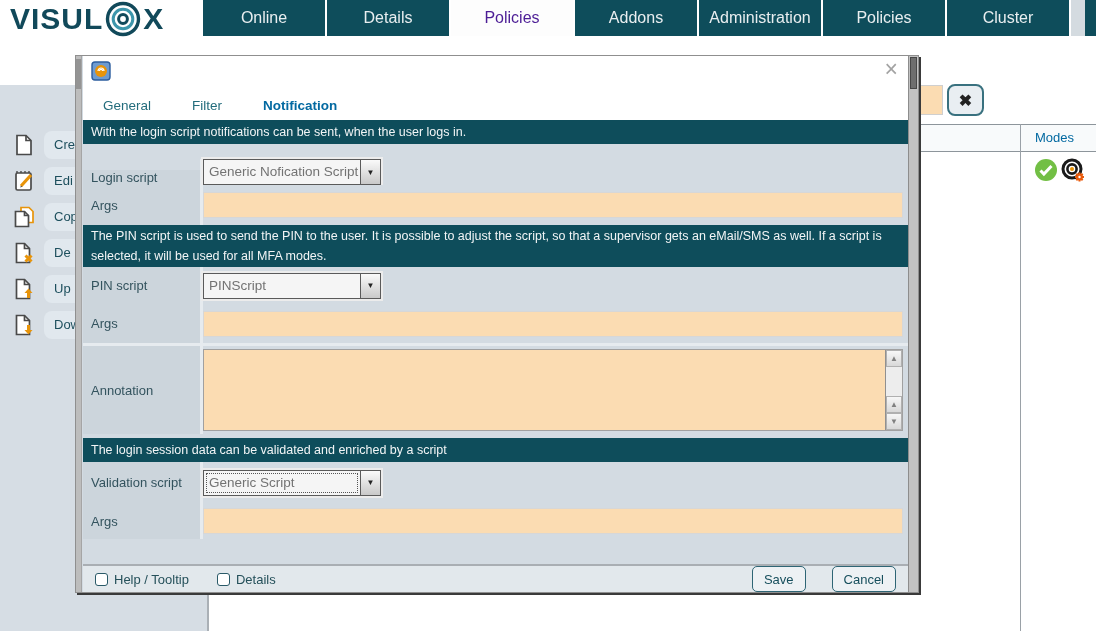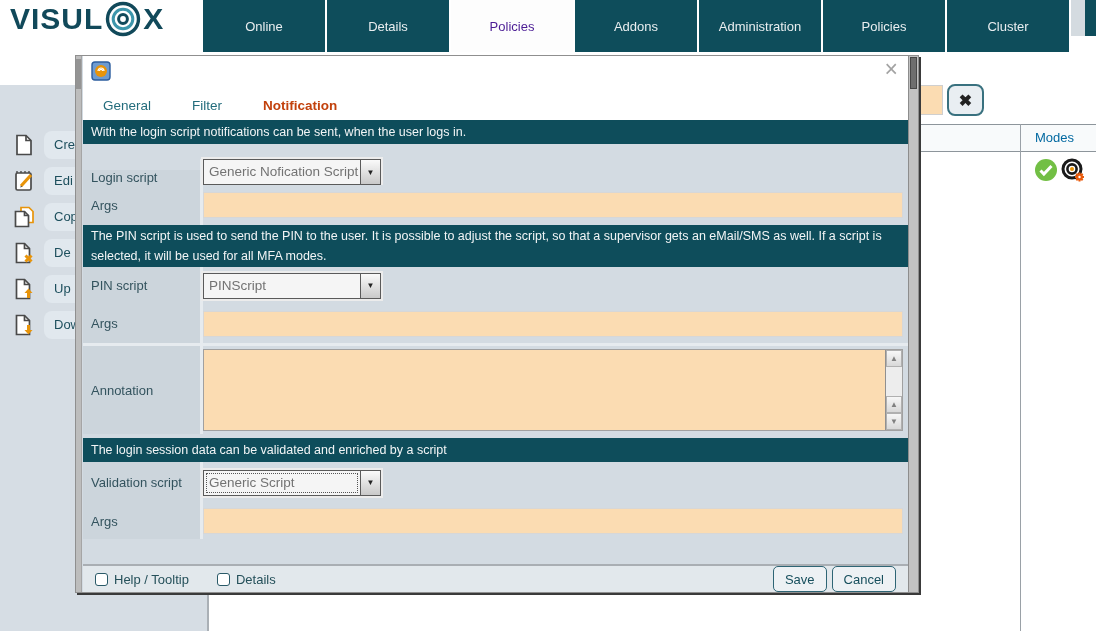--- a/index.html
+++ b/index.html
@@ -4,21 +4,21 @@
 <style>
   * { margin:0; padding:0; box-sizing:border-box; }
   html,body { width:1096px; height:631px; background:#fff; font-family:"Liberation Sans", sans-serif; }
   .screen { position:relative; width:1096px; height:631px; overflow:hidden; background:#fff; }
 
   
   .navbar { position:absolute; left:0; top:0; width:1096px; height:36px; background:#fff; }
   .logo { position:absolute; left:10px; top:1px; height:36px; display:flex; align-items:center; color:#11495a; font-weight:bold; font-size:30px; letter-spacing:1px; }
   .logo svg { margin:0 1px; }
   .nav-tabs { position:absolute; left:203px; top:0; height:36px; display:flex; }
-  .nav-tab { width:122px; height:52px; margin-right:2px; background:#0e4d5b; color:#e9eef0; font-size:13px; display:flex; align-items:center; justify-content:center; cursor:pointer; }
+  .nav-tab { width:122px; height:36px; margin-right:2px; background:#0e4d5b; color:#e9eef0; font-size:16px; display:flex; align-items:center; justify-content:center; cursor:pointer; }
   .nav-tab.active { background:#fdfdfd; color:#4c1d95; font-weight:normal; }
   .nav-filler { position:absolute; left:1071px; top:0; width:25px; height:36px; background:#d4dbe0; }
   .nav-edge { position:absolute; left:1085px; top:0; width:11px; height:36px; background:#0e4d5b; }
 
   
   .sidebar { position:absolute; left:0; top:85px; width:209px; height:546px; background:#d6dde4; border-right:2px solid #aab0b6; }
   .side-item { position:absolute; left:12px; height:28px; display:flex; align-items:center; cursor:pointer; }
   .side-icon { width:24px; height:24px; flex:0 0 24px; }
   .side-pill { margin-left:8px; width:150px; height:28px; background:#e1e8ee; border-radius:8px; color:#1d4f5d; font-size:13px; line-height:28px; padding-left:10px; overflow:hidden; white-space:nowrap; }
 
@@ -36,21 +36,21 @@
   .dlg-strip-left .thumb { position:absolute; top:3px; left:0; width:5px; height:30px; background:#949494; }
   .dlg-strip-right { position:absolute; right:0; top:0; bottom:0; width:10px; background:#c2c2c2; border-left:1px solid #8d8d8d; }
   .dlg-strip-right .thumb { position:absolute; top:1px; left:1px; width:7px; height:32px; background:#6e6e6e; border:1px solid #474747; }
   .dlg-main { position:absolute; left:7px; right:10px; top:0; bottom:0; display:flex; flex-direction:column; }
 
   .dlg-title { height:64px; background:#fff; position:relative; flex:0 0 64px; }
   .dlg-app-icon { position:absolute; left:8px; top:5px; }
   .dlg-close { position:absolute; right:10px; top:2px; font-size:23px; color:#a3a3a3; cursor:pointer; line-height:1; }
   .dlg-tabs { position:absolute; left:20px; bottom:7px; display:flex; gap:41px; }
   .dlg-tab { font-size:13.5px; color:#236c7c; cursor:pointer; }
-  .dlg-tab.active { color:#c2410c; font-weight:bold; }
+  .dlg-tab.active { color:#0369a1; font-weight:bold; }
 
   .dlg-body { flex:1 1 auto; overflow:hidden; }
   .sect { height:24px; background:#0e4d5b; color:#f2f5f6; font-size:12.5px; line-height:24px; padding:0 8px; }
   .sect.tall { height:42px; line-height:20px; padding-top:1px; }
   .sect.gap { margin-top:4px; }
   .drow { display:flex; }
   .lbl { width:117px; flex:0 0 117px; background:#ccd5dc; color:#33535e; font-size:13px; display:flex; align-items:center; padding-left:8px; }
   .fld { flex:1; background:#d3dbe2; border-left:3px solid #e6ebef; display:flex; align-items:center; padding-right:5px; }
   .r-login { height:41px;align-items:flex-end; } .r-args1 { height:40px; } .r-pin { height:37px; } .r-args2 { height:39px; }
   .r-anno { height:91px; border-top:3px solid #e6ebef; } .r-val { height:41px; } .r-args3 { height:36px; }
@@ -64,21 +64,21 @@
   .tarea { position:relative; width:100%; height:82px; background:#fbdcb2; border:1px solid #a0a0a0; }
   .ta-scroll { position:absolute; right:0; top:0; bottom:0; width:17px; background:#ededed; border-left:1px solid #909090; display:flex; flex-direction:column; }
   .ta-btn { height:17px; flex:0 0 17px; background:linear-gradient(#f7f7f7,#d8d8d8); border:1px solid #b0b0b0; font-size:8px; color:#808080; display:flex; align-items:center; justify-content:center; cursor:pointer; }
   .ta-track { flex:1; }
 
   .dlg-footer { flex:1; border-top:2px solid #a9aeb3; background:#e2e8ec; display:flex; align-items:center; padding:0 12px; }
   .cb { width:13px; height:13px; border:1.5px solid #2a5a68; border-radius:3px; background:#fff; flex:0 0 13px; cursor:pointer; }
   .cb-label { margin-left:6px; font-size:13px; color:#25505a; }
   .cb-group { display:flex; align-items:center; }
   .cb-group + .cb-group { margin-left:28px; }
-  .btns { margin-left:auto; display:flex; gap:5px; }
+  .btns { margin-left:auto; display:flex; gap:26px; }
   .btn { height:26px; padding:0 11px; background:#edf1f4; border:1px solid #2e6575; border-radius:5px; color:#174f5d; font-size:13px; font-family:"Liberation Sans", sans-serif; cursor:pointer; }
 </style>
 </head>
 <body>
 
 <div class="screen">
 
   <div class="navbar">
     <div class="logo">
       <span>VISUL</span>

